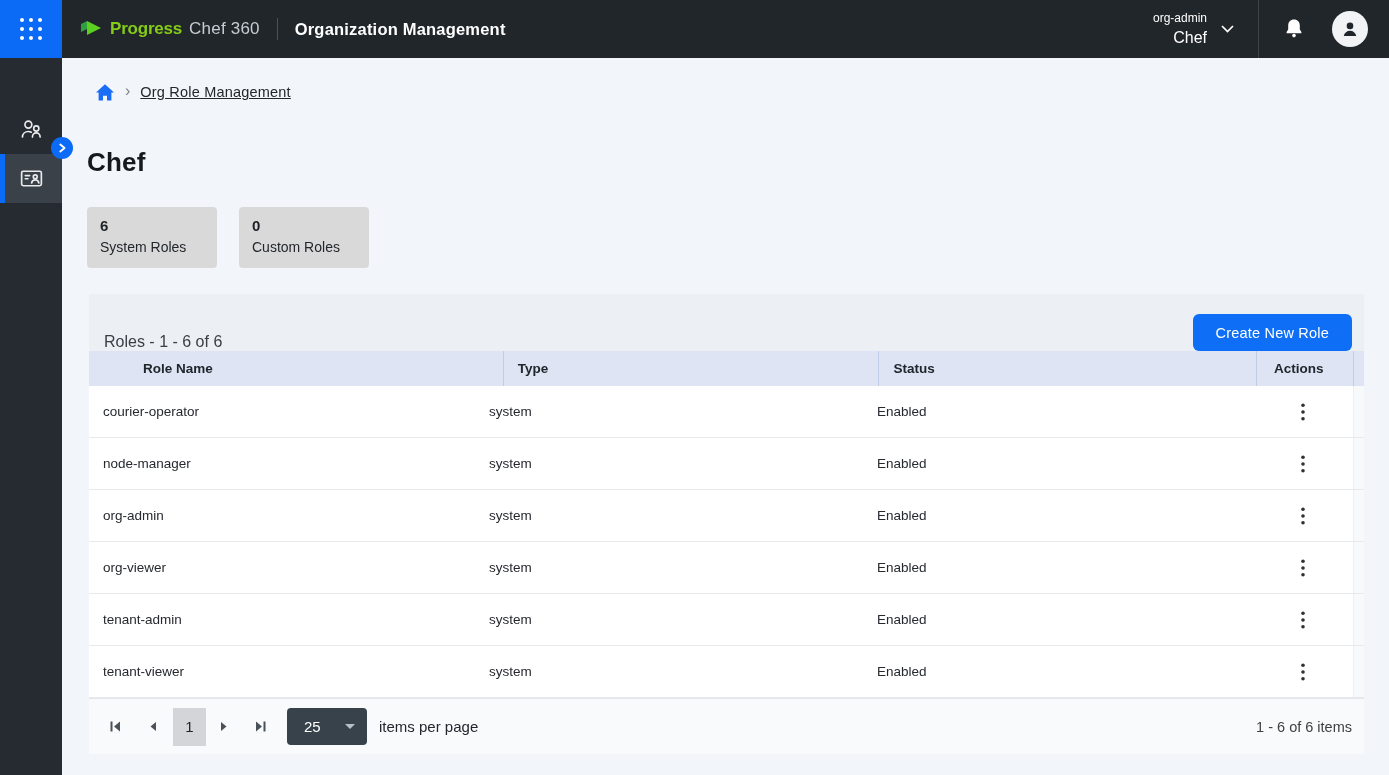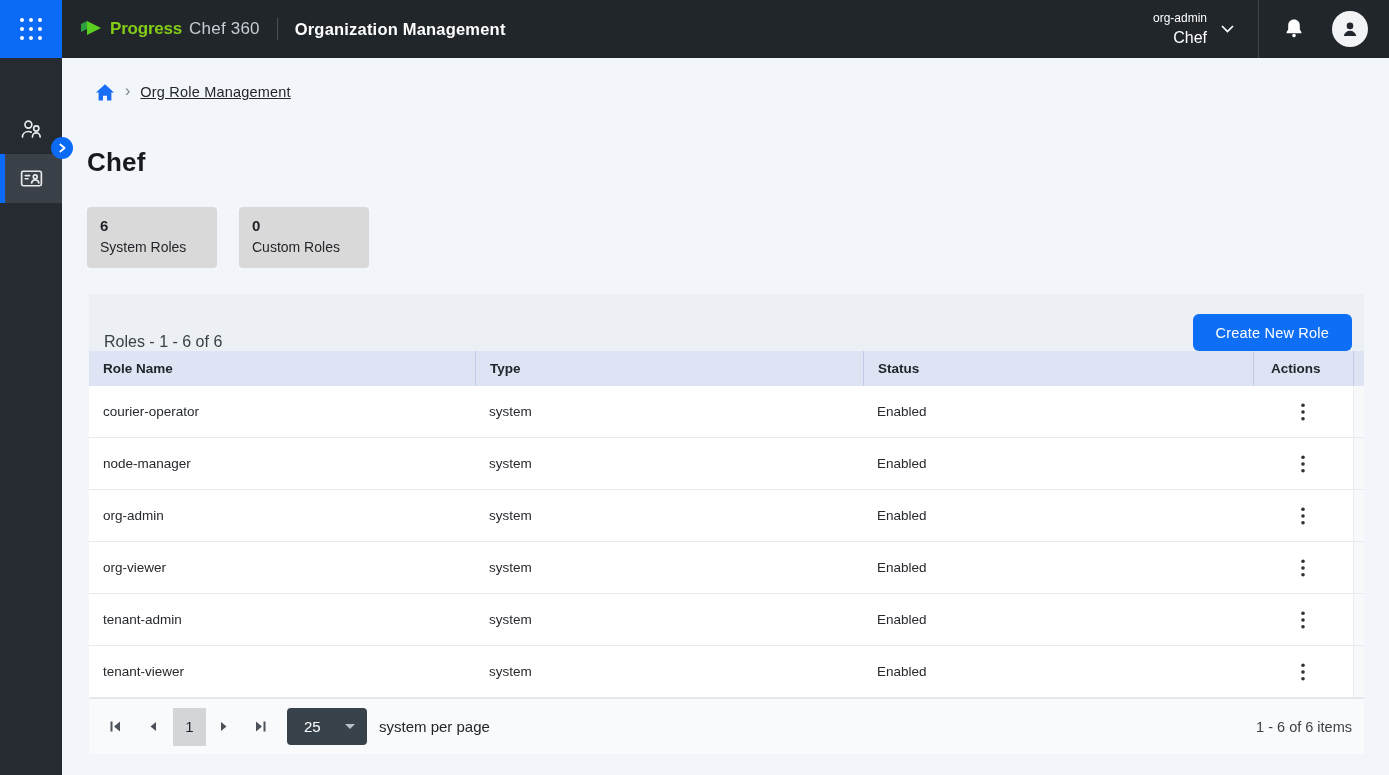--- a/index.html
+++ b/index.html
@@ -78,21 +78,21 @@
     height:57px; background:#eceff4; display:flex; align-items:flex-end;
     padding:0 12px 0 15px;
   }
   .card-summary { font-size:16px; color:#3a4046; }
   .create-btn {
     margin-left:auto; height:37px; padding:0 23px; background:#0e6ef6; color:#fff;
     font-weight:normal; font-size:14.5px; border:none; border-radius:6px; letter-spacing:0.2px;
   }
   .thead {
     display:flex; height:35px; background:#dee4f3; align-items:stretch;
-    font-weight:bold; font-size:13.5px; color:#21262c;
+    font-weight:bold; font-size:13.5px; color:#21262c;padding-left:40px;
   }
   .col { display:flex; align-items:center; padding-left:14px; }
   .col-name   { width:386px; }
   .col-type   { width:388px; }
   .col-status { width:390px; }
   .col-actions{ width:100px; }
   .col-gutter { width:11px; padding:0; }
   .thead .col-type, .thead .col-status, .thead .col-actions, .thead .col-gutter { border-left:1px solid #c2cce8; }
   .thead .col-actions { padding-left:17px; }
 
@@ -359,17 +359,17 @@
       <button class="pg-btn pg-last">
         <svg width="14" height="13" viewBox="0 0 14 13">
           <path d="M2 1.5 L8 6.5 L2 11.5 Z" fill="#4b5158"></path>
           <rect x="9.5" y="1.5" width="2" height="10" fill="#4b5158"></rect>
         </svg>
       </button>
       <button class="pager-dd">
         <span>25</span>
         <span class="dd-caret"></span>
       </button>
-      <span class="items-label">system per page</span>
+      <span class="items-label">items per page</span>
       <span class="range-label">1 - 6 of 6 items</span>
     </div>
   </section>
 </main>
 
 </body></html>

